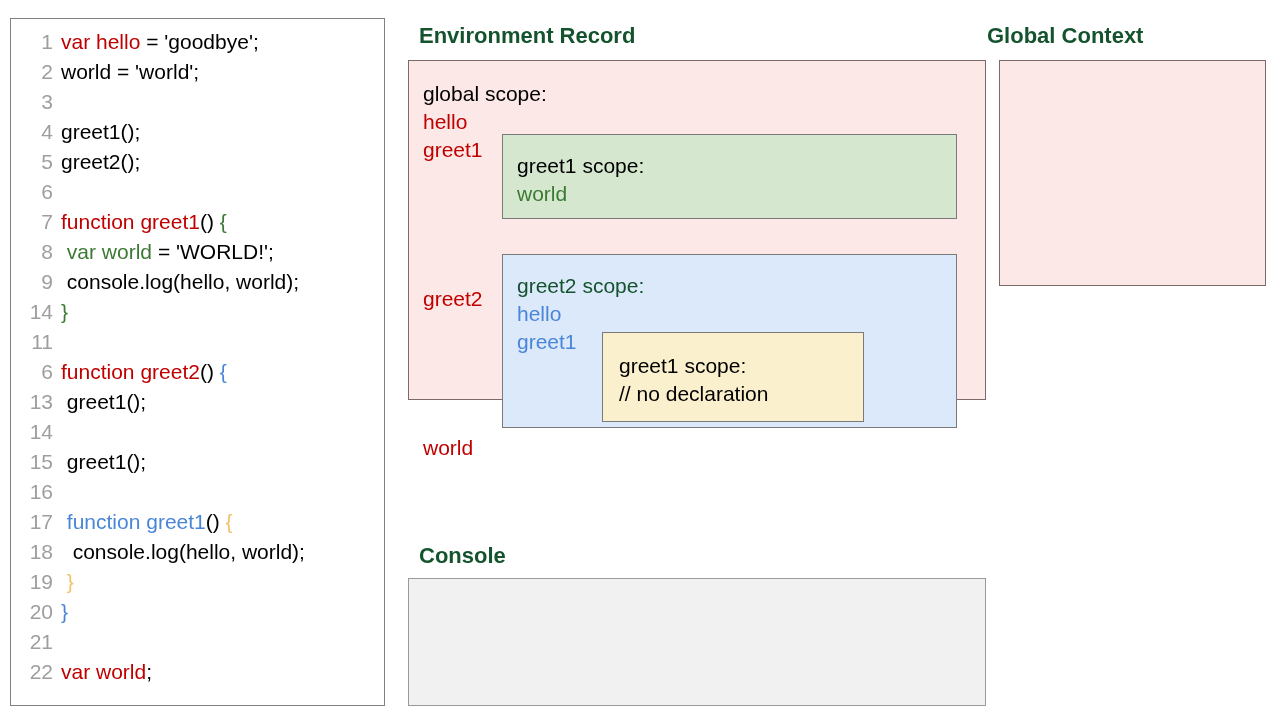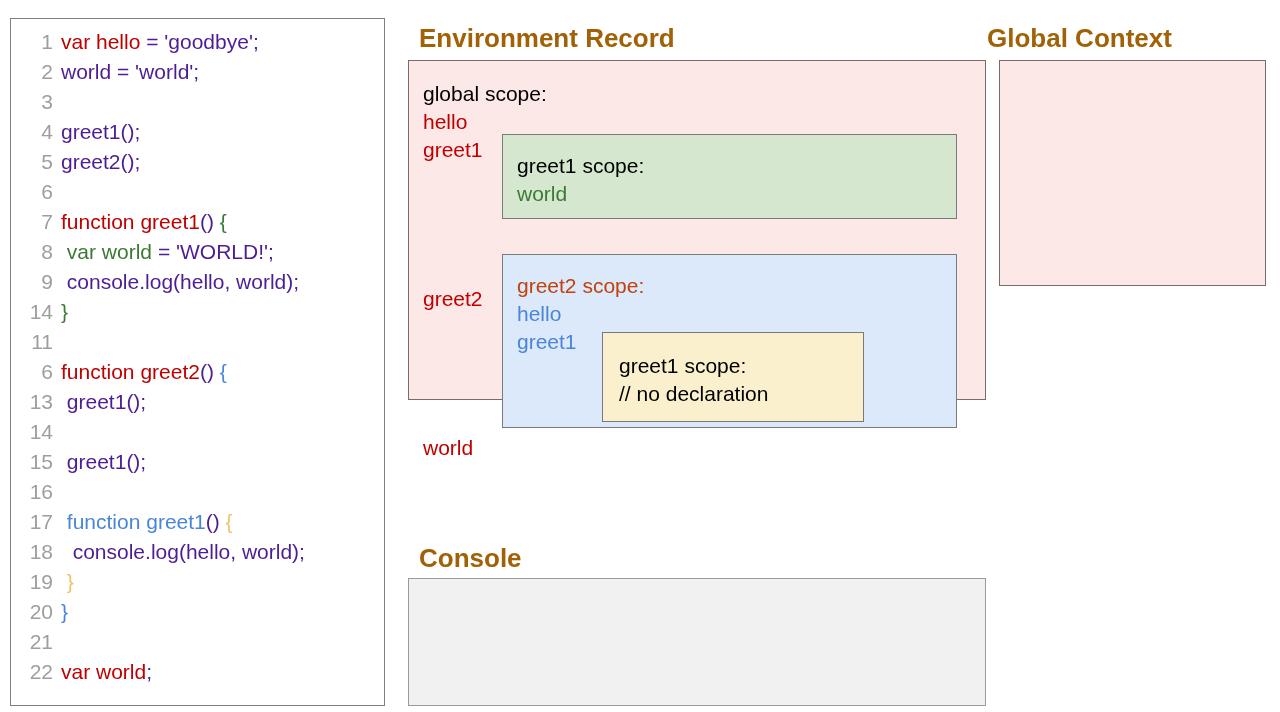--- a/index.html
+++ b/index.html
@@ -49,28 +49,28 @@
     padding-right: 0;
   }
   .code-text {
     padding-left: 8px;
     color: #000000;
   }
   .tok-red   { color: #c00000; }
   .tok-green { color: #3c7a34; }
   .tok-blue  { color: #4a86d8; }
   .tok-amber { color: #f0c36a; }
-  .tok-plain { color: #4c1d95; }
+  .tok-plain { color: #000000; }
 
   
   .panel-heading {
     position: absolute;
-    font-size: 26px;
+    font-size: 22px;
     font-weight: bold;
-    color: #a16207;
+    color: #14532d;
     white-space: nowrap;
   }
   #heading-environment-record { left: 419px; top: 23px; }
   #heading-global-context     { left: 987px; top: 23px; }
   #heading-console            { left: 419px; top: 543px; }
 
   
   #environment-record-box {
     position: absolute;
     left: 408px;
@@ -115,21 +115,21 @@
   #greet2-scope-box {
     position: absolute;
     left: 93px;
     top: 193px;
     width: 455px;
     height: 174px;
     box-sizing: border-box;
     border: 1px solid #7a7a7a;
     background: #dce9fb;
   }
-  #greet2-scope-label { left: 14px; top: 16px; color: #c2410c; }
+  #greet2-scope-label { left: 14px; top: 16px; color: #14532d; }
   #greet2-var-hello   { left: 14px; top: 44px; }
   #greet2-var-greet1  { left: 14px; top: 72px; }
 
   #greet1-inner-scope-box {
     position: absolute;
     left: 99px;
     top: 77px;
     width: 262px;
     height: 90px;
     box-sizing: border-box;

